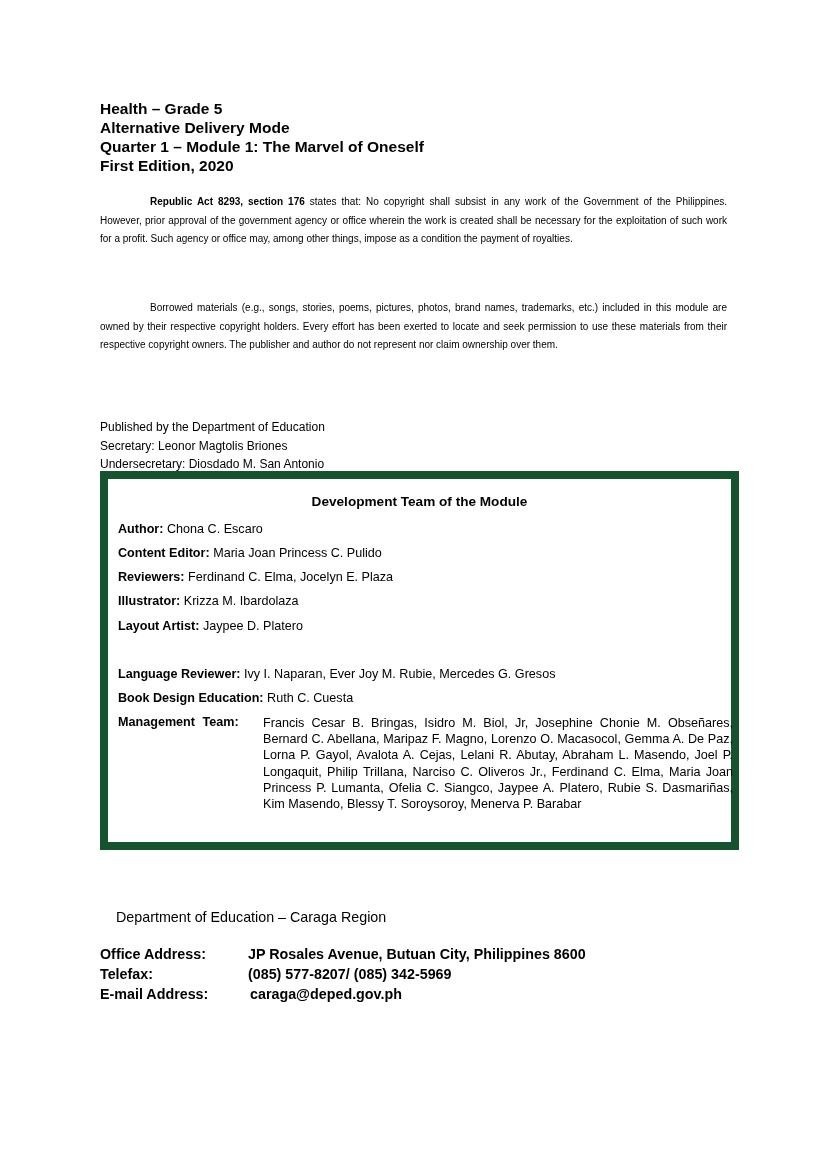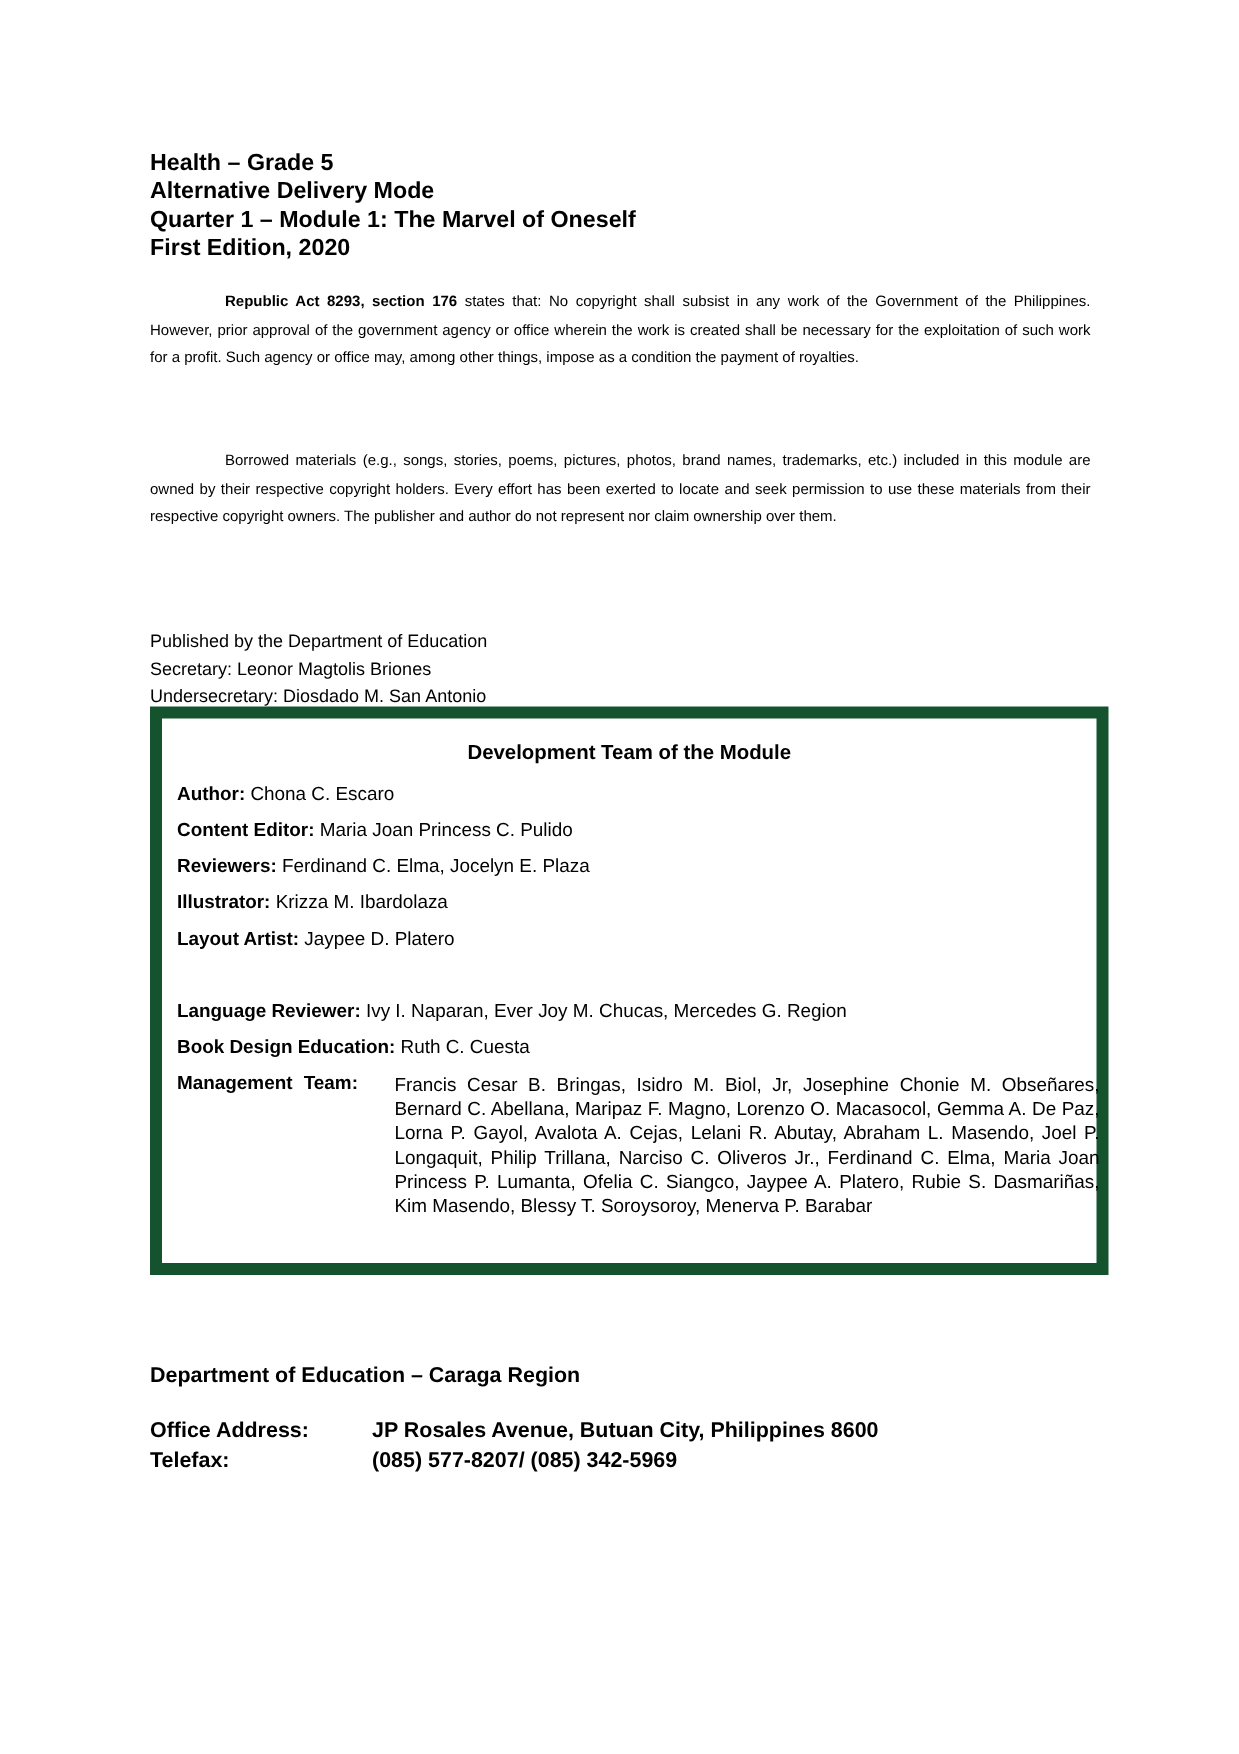--- a/index.html
+++ b/index.html
@@ -17,21 +17,21 @@
                 border: 8px solid #14532d; }
     .team-title { position: absolute; top: 15px; left: 0; width: 100%; text-align: center;
                   font-weight: bold; font-size: 13.6px; }
     .team-row { position: absolute; left: 10px; font-size: 12.6px; white-space: nowrap; }
     .team-row b { font-weight: bold; }
     .mgmt { position: absolute; left: 10px; top: 236px; width: 605px; font-size: 12.6px; }
     .mgmt-label { position: absolute; left: 0; top: 0; font-weight: bold; width: 150px; word-spacing: 4px; }
     .mgmt-names { position: absolute; left: 145px; top: 0; width: 470px; text-align: justify;
                   line-height: 16.2px; }
     .printed { position: absolute; top: 757px; left: 0; font-weight: bold; font-size: 14.3px; }
-    .deped { position: absolute; top: 810px; left: 0; font-weight: bold; font-size: 14.3px; }
+    .deped { position: absolute; top: 810px; left: 16px; font-weight: normal; font-size: 14.3px; }
     .contact { position: absolute; top: 845px; left: 0; font-size: 14.3px; line-height: 20px; font-weight: bold; }
     .contact-row { display: flex; }
     .contact-label { width: 148px; }
   </style>
 </head>
 <body>
 
 <div class="page">
   <div class="title-block">
     <span class="title-line">Health – Grade 5</span>
@@ -50,34 +50,38 @@
     <span>Undersecretary: Diosdado M. San Antonio</span>
   </div>
 
   <div class="team-box">
     <div class="team-title">Development Team of the Module</div>
     <div class="team-row" style="top:43px"><b>Author:</b><span> Chona C. Escaro</span></div>
     <div class="team-row" style="top:67px"><b>Content Editor:</b><span> Maria Joan Princess C. Pulido</span></div>
     <div class="team-row" style="top:91px"><b>Reviewers:</b><span> Ferdinand C. Elma, Jocelyn E. Plaza</span></div>
     <div class="team-row" style="top:115px"><b>Illustrator:</b><span> Krizza M. Ibardolaza</span></div>
     <div class="team-row" style="top:140px"><b>Layout Artist:</b><span> Jaypee D. Platero</span></div>
-    <div class="team-row" style="top:188px"><b>Language Reviewer:</b><span> Ivy I. Naparan, Ever Joy M. Chucas, Mercedes G. Region</span></div>
+    <div class="team-row" style="top:188px"><b>Language Reviewer:</b><span> Ivy I. Naparan, Ever Joy M. Rubie, Mercedes G. Gresos</span></div>
     <div class="team-row" style="top:212px"><b>Book Design Education:</b><span> Ruth C. Cuesta</span></div>
     <div class="mgmt">
       <div class="mgmt-label">Management Team:</div>
       <div class="mgmt-names">Francis Cesar B. Bringas, Isidro M. Biol, Jr, Josephine Chonie M. Obseñares, Bernard C. Abellana, Maripaz F. Magno, Lorenzo O. Macasocol, Gemma A. De Paz, Lorna P. Gayol, Avalota A. Cejas, Lelani R. Abutay, Abraham L. Masendo, Joel P. Longaquit, Philip Trillana, Narciso C. Oliveros Jr., Ferdinand C. Elma, Maria Joan Princess P. Lumanta, Ofelia C. Siangco, Jaypee A. Platero, Rubie S. Dasmariñas, Kim Masendo, Blessy T. Soroysoroy, Menerva P. Barabar</div>
     </div>
   </div>
 
 
   <div class="deped">Department of Education – Caraga Region</div>
 
   <div class="contact">
     <div class="contact-row">
       <span class="contact-label">Office Address:</span>
       <span>JP Rosales Avenue, Butuan City, Philippines 8600</span>
     </div>
     <div class="contact-row">
       <span class="contact-label">Telefax:</span>
       <span>(085) 577-8207/ (085) 342-5969</span>
     </div>
+    <div class="contact-row">
+      <span class="contact-label">E-mail Address:</span>
+      <span style="padding-left:2px">caraga@deped.gov.ph</span>
+    </div>
   </div>
 </div>
 
 </body></html>

